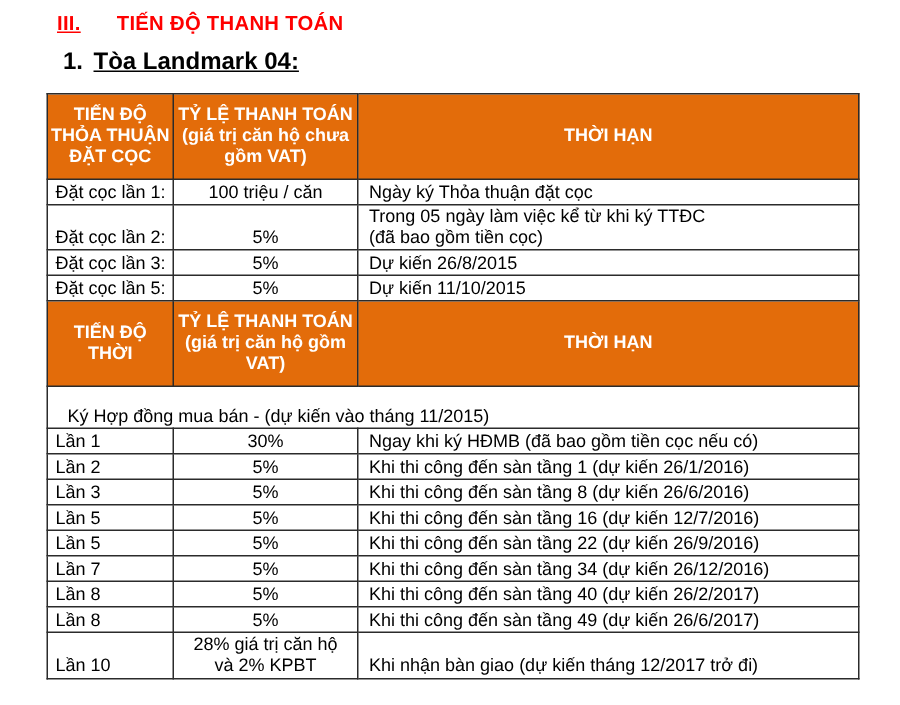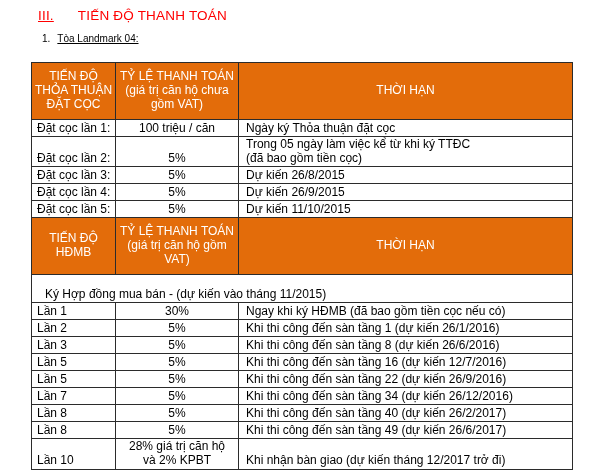--- a/index.html
+++ b/index.html
@@ -3,39 +3,39 @@
 <meta charset="utf-8">
 <style>
   * { margin:0; padding:0; box-sizing:border-box; }
   html, body {
     width:600px; height:470px; background:#ffffff;
     font-family:"Liberation Sans","DejaVu Sans",sans-serif;
     color:#000;
   }
   .doc { position:relative; width:600px; height:470px; overflow:hidden; background:#fff; }
 
-  .title-row { position:absolute; left:38px; top:8px; font-size:13.5px; font-weight:normal;
+  .title-row { position:absolute; left:38px; top:8px; font-size:13.5px; font-weight:bold;
                color:var(--title-red,#ff0000); letter-spacing:0.2px; }
   .title-row .num { text-decoration:underline; display:inline-block; margin-right:24px; }
 
-  .subtitle-row { position:absolute; left:42px; top:33px; font-size:10px; font-weight:normal; color:#000; }
+  .subtitle-row { position:absolute; left:42px; top:33px; font-size:16px; font-weight:bold; color:#000; }
   .subtitle-row .num { display:inline-block; margin-right:7px; }
   .subtitle-row .sub { text-decoration:underline; }
 
   table.pay {
     position:absolute; left:31px; top:62px; width:541px;
     border-collapse:collapse; table-layout:fixed; font-size:12px;
   }
   col.c1 { width:84px; } col.c2 { width:123px; } col.c3 { width:334px; }
 
   .pay th, .pay td { border:1px solid #2b2b2b; }
 
   .pay th {
     background:var(--header-bg,#E36C0A); color:var(--header-text,#ffffff);
-    font-weight:normal; vertical-align:middle;
+    font-weight:bold; vertical-align:middle;
     padding:3px 2px; line-height:1.16; white-space:pre-line; height:57px;
   }
 
   .pay td {
     vertical-align:bottom; height:17px; padding:0 3px 1px 3px; line-height:1.18;
     background:#fff;
   }
   td.stage    { text-align:left; padding-left:5px; }
   td.rate     { text-align:center; white-space:pre-line; }
   td.deadline { text-align:left; padding-left:7px; white-space:pre-line; }
@@ -79,32 +79,27 @@
       <td class="rate">5%</td>
       <td class="deadline">Trong 05 ngày làm việc kể từ khi ký TTĐC
 (đã bao gồm tiền cọc)</td>
     </tr>
     <tr>
       <td class="stage">Đặt cọc lần 3:</td>
       <td class="rate">5%</td>
       <td class="deadline">Dự kiến 26/8/2015</td>
     </tr>
     <tr>
-      <td class="stage">Đặt cọc lần 4:</td>
-      <td class="rate">5%</td>
-      <td class="deadline">Dự kiến 26/9/2015</td>
-    </tr>
-    <tr>
       <td class="stage">Đặt cọc lần 5:</td>
       <td class="rate">5%</td>
       <td class="deadline">Dự kiến 11/10/2015</td>
     </tr>
 
     <tr>
-      <th>TIẾN ĐỘ HĐMB</th>
+      <th>TIẾN ĐỘ THỜI</th>
       <th>TỶ LỆ THANH TOÁN
 (giá trị căn hộ gồm VAT)</th>
       <th>THỜI HẠN</th>
     </tr>
 
     <tr>
       <td class="span-row" colspan="3">Ký Hợp đồng mua bán - (dự kiến vào tháng 11/2015)</td>
     </tr>
 
     <tr>

